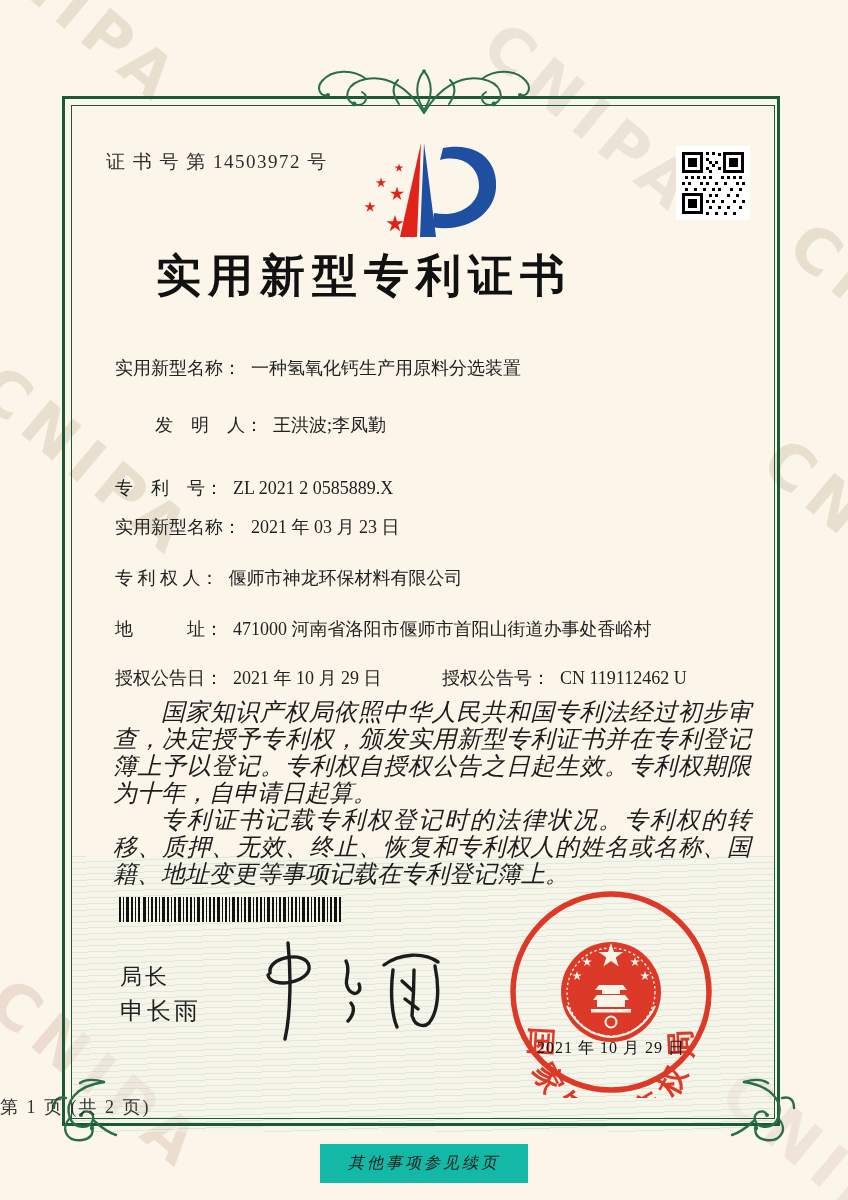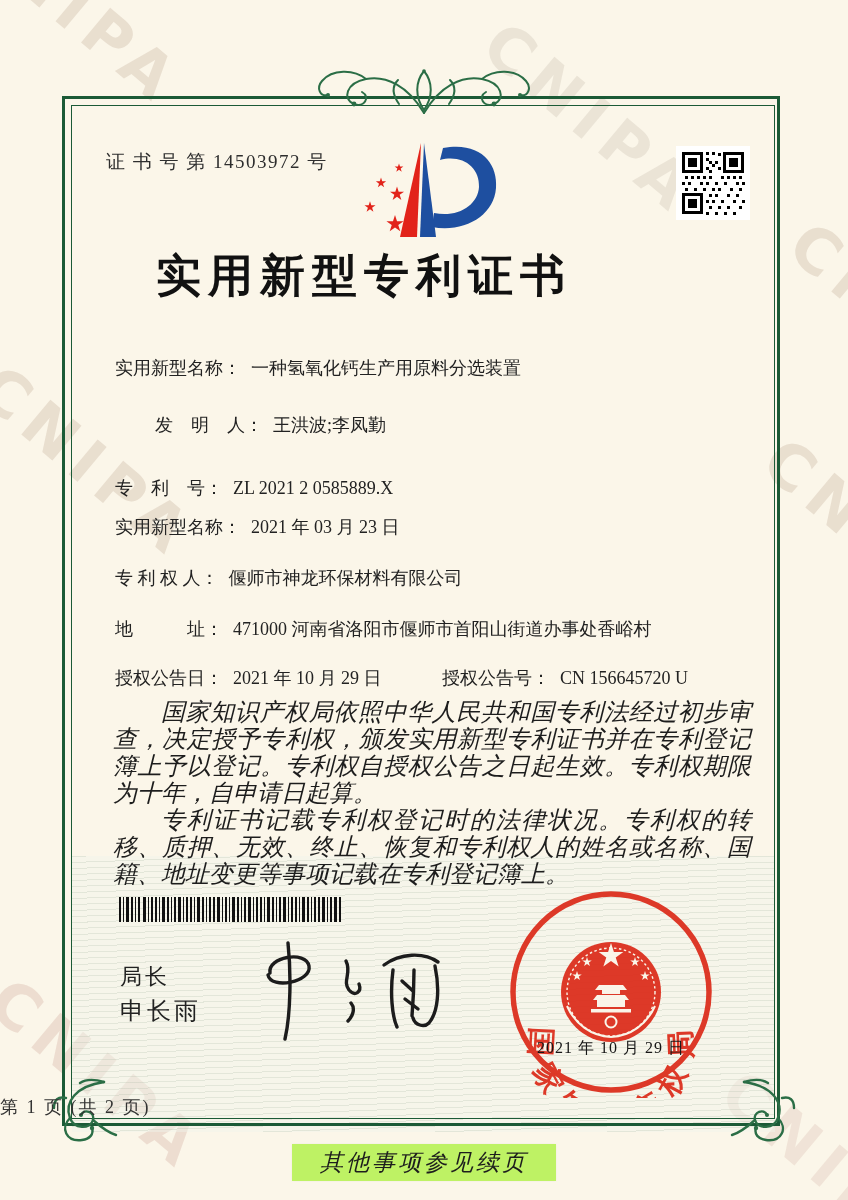--- a/index.html
+++ b/index.html
@@ -60,21 +60,21 @@
                    font-size:24px; letter-spacing:3px; color:#222; }
   .signature { position:absolute; left:250px; top:933px; }
 
   .seal { position:absolute; left:505px; top:886px; }
   .seal-date { position:absolute; left:505px; top:1038px; width:212px; text-align:center;
                font-size:16px; letter-spacing:1px; color:#161616; }
 
   .page-num { position:absolute; left:0; width:748px; top:1095px; 
               font-size:18px; color:#333; letter-spacing:2px; }
   .continuation { position:absolute; left:50%; transform:translateX(-50%); top:1144px;
-                  background:#bef264; padding:3px 28px; font-size:23px; font-style:italic;
+                  background:#14b8a6; padding:9px 28px; font-size:16px; font-style:italic;
                   letter-spacing:3px; color:#1d1d1d; box-shadow:0 0 2px rgba(0,0,0,.05); }
 </style>
 </head>
 <body>
 
 <div class="page">
 
   <div class="wm wm1">CNIPA</div>
   <div class="wm wm2">CNIPA</div>
   <div class="wm wm3">CNIPA</div>
@@ -179,21 +179,21 @@
       <span class="lbl">实用新型名称：</span><span class="val">2021 年 03 月 23 日</span>
     </div>
     <div class="frow f4">
       <span class="lbl">专 利 权 人：</span><span class="val">偃师市神龙环保材料有限公司</span>
     </div>
     <div class="frow f5">
       <span class="lbl">地　　　址：</span><span class="val">471000 河南省洛阳市偃师市首阳山街道办事处香峪村</span>
     </div>
     <div class="frow f6">
       <span><span class="lbl">授权公告日：</span><span class="val">2021 年 10 月 29 日</span></span>
-      <span class="f6b"><span class="lbl">授权公告号：</span><span class="val">CN 156645720 U</span></span>
+      <span class="f6b"><span class="lbl">授权公告号：</span><span class="val">CN 119112462 U</span></span>
     </div>
   </div>
 
   <div class="paras">
     <p>国家知识产权局依照中华人民共和国专利法经过初步审查，决定授予专利权，颁发实用新型专利证书并在专利登记簿上予以登记。专利权自授权公告之日起生效。专利权期限为十年，自申请日起算。</p>
     <p>专利证书记载专利权登记时的法律状况。专利权的转移、质押、无效、终止、恢复和专利权人的姓名或名称、国籍、地址变更等事项记载在专利登记簿上。</p>
   </div>
 
   <svg class="barcode" width="222" height="25" viewBox="0 0 222 25">
     <g fill="#111">

